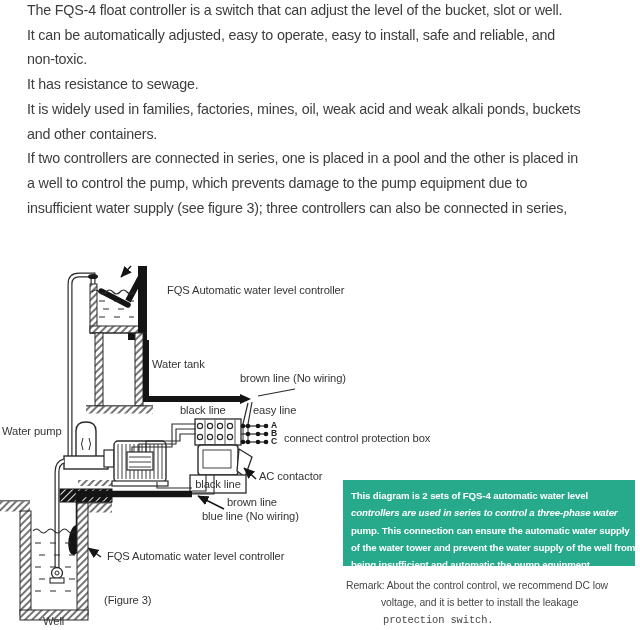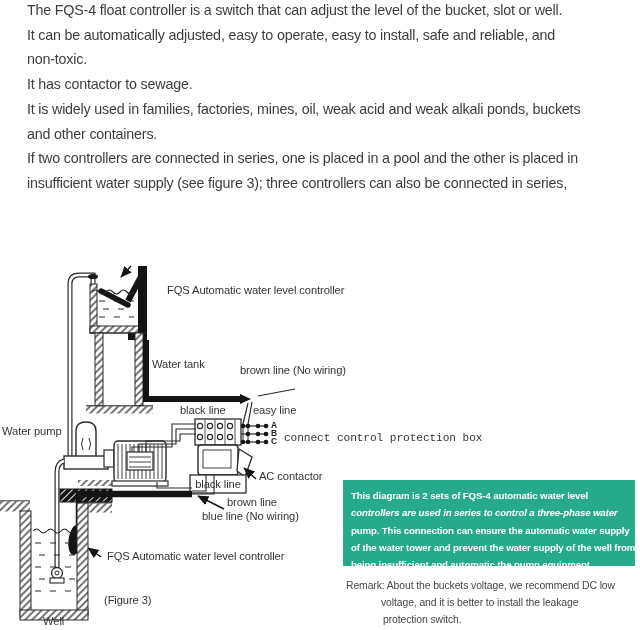--- a/index.html
+++ b/index.html
@@ -20,24 +20,25 @@
 </style>
 </head>
 <body>
 
 <div class="page">
 
   <div class="intro">
     <div>The FQS-4 float controller is a switch that can adjust the level of the bucket, slot or well.</div>
     <div>It can be automatically adjusted, easy to operate, easy to install, safe and reliable, and</div>
     <div>non-toxic.</div>
-    <div>It has contactor to sewage.</div>
+    <div>It has resistance to sewage.</div>
     <div>It is widely used in families, factories, mines, oil, weak acid and weak alkali ponds, buckets</div>
     <div>and other containers.</div>
     <div>If two controllers are connected in series, one is placed in a pool and the other is placed in</div>
+    <div>a well to control the pump, which prevents damage to the pump equipment due to</div>
     <div>insufficient water supply (see figure 3); three controllers can also be connected in series,</div>
   </div>
 
   <svg class="diagram-svg" width="640" height="630" viewBox="0 0 640 630">
     <defs>
       <pattern id="hatch" patternUnits="userSpaceOnUse" width="5" height="5" patternTransform="rotate(45)">
         <rect width="5" height="5" fill="#ffffff"></rect>
         <line x1="1" y1="0" x2="1" y2="5" stroke="#2a2a2a" stroke-width="1.3"></line>
       </pattern>
       <pattern id="darkhatch" patternUnits="userSpaceOnUse" width="5" height="5" patternTransform="rotate(45)">
@@ -197,41 +198,41 @@
         <line x1="35" y1="591" x2="75" y2="591"></line>
       </g>
       <circle cx="57" cy="573" r="5.5" fill="#ffffff" stroke="#2a2a2a" stroke-width="1.3"></circle>
       <circle cx="57" cy="573" r="2" fill="none" stroke="#2a2a2a" stroke-width="1"></circle>
       <rect x="50" y="578" width="14" height="5" fill="#ffffff" stroke="#2a2a2a" stroke-width="1.1"></rect>
     </g>
   </svg>
 
   <div class="lbl" style="left:167px; top:284px;">FQS Automatic water level controller</div>
   <div class="lbl" style="left:152px; top:358px;">Water tank</div>
-  <div class="lbl" style="left:218px; top:364px;padding-left:22px;">brown line (No wiring)</div>
+  <div class="lbl" style="left:218px; top:372px;padding-left:22px;">brown line (No wiring)</div>
   <div class="lbl" style="left:180px; top:404px;">black line</div>
   <div class="lbl" style="left:253px; top:404px;">easy line</div>
   <div class="lbl" style="left:2px; top:425px;">Water pump</div>
   <div class="term" style="left:271px; top:421px;">A</div>
   <div class="term" style="left:271px; top:429px;">B</div>
   <div class="term" style="left:271px; top:437px;">C</div>
-  <div class="lbl" style="left:284px; top:432px;font-family:Liberation Mono, monospace;">connect control protection box</div>
+  <div class="lbl" style="left:284px; top:432px;">connect control protection box</div>
   <div class="lbl" style="left:259px; top:470px;">AC contactor</div>
   <div class="lbl cable-box-label" style="left:193px; top:478px;">black line</div>
   <div class="lbl" style="left:227px; top:496px;">brown line</div>
   <div class="lbl" style="left:202px; top:510px;">blue line (No wiring)</div>
   <div class="lbl" style="left:107px; top:550px;">FQS Automatic water level controller</div>
   <div class="lbl" style="left:104px; top:594px;">(Figure 3)</div>
   <div class="lbl" style="left:43px; top:615px;">Well</div>
 
   <div class="notebox" style="background-color: rgb(39, 169, 140);">
     <div style="color: rgb(255, 255, 255);">This diagram is 2 sets of FQS-4 automatic water level</div>
     <div style="color: rgb(255, 255, 255); font-style: italic;">controllers are used in series to control a three-phase water</div>
     <div style="color: rgb(255, 255, 255);">pump. This connection can ensure the automatic water supply</div>
     <div style="color: rgb(255, 255, 255);">of the water tower and prevent the water supply of the well from</div>
     <div style="color: rgb(255, 255, 255);">being insufficient and automatic the pump equipment.</div>
   </div>
 
-  <div class="remark" style="left:346px; top:580px;">Remark: About the buckets voltage, we recommend DC low</div>
+  <div class="remark" style="left:346px; top:580px;">Remark: About the control control, we recommend DC low</div>
   <div class="remark" style="left:381px; top:597px;">voltage, and it is better to install the leakage</div>
-  <div class="remark" style="left:383px; top:614px;">protection switch.</div>
+  <div class="remark" style="left:383px; top:614px;font-family:Liberation Mono, monospace;">protection switch.</div>
 
 </div>
 
 </body></html>

